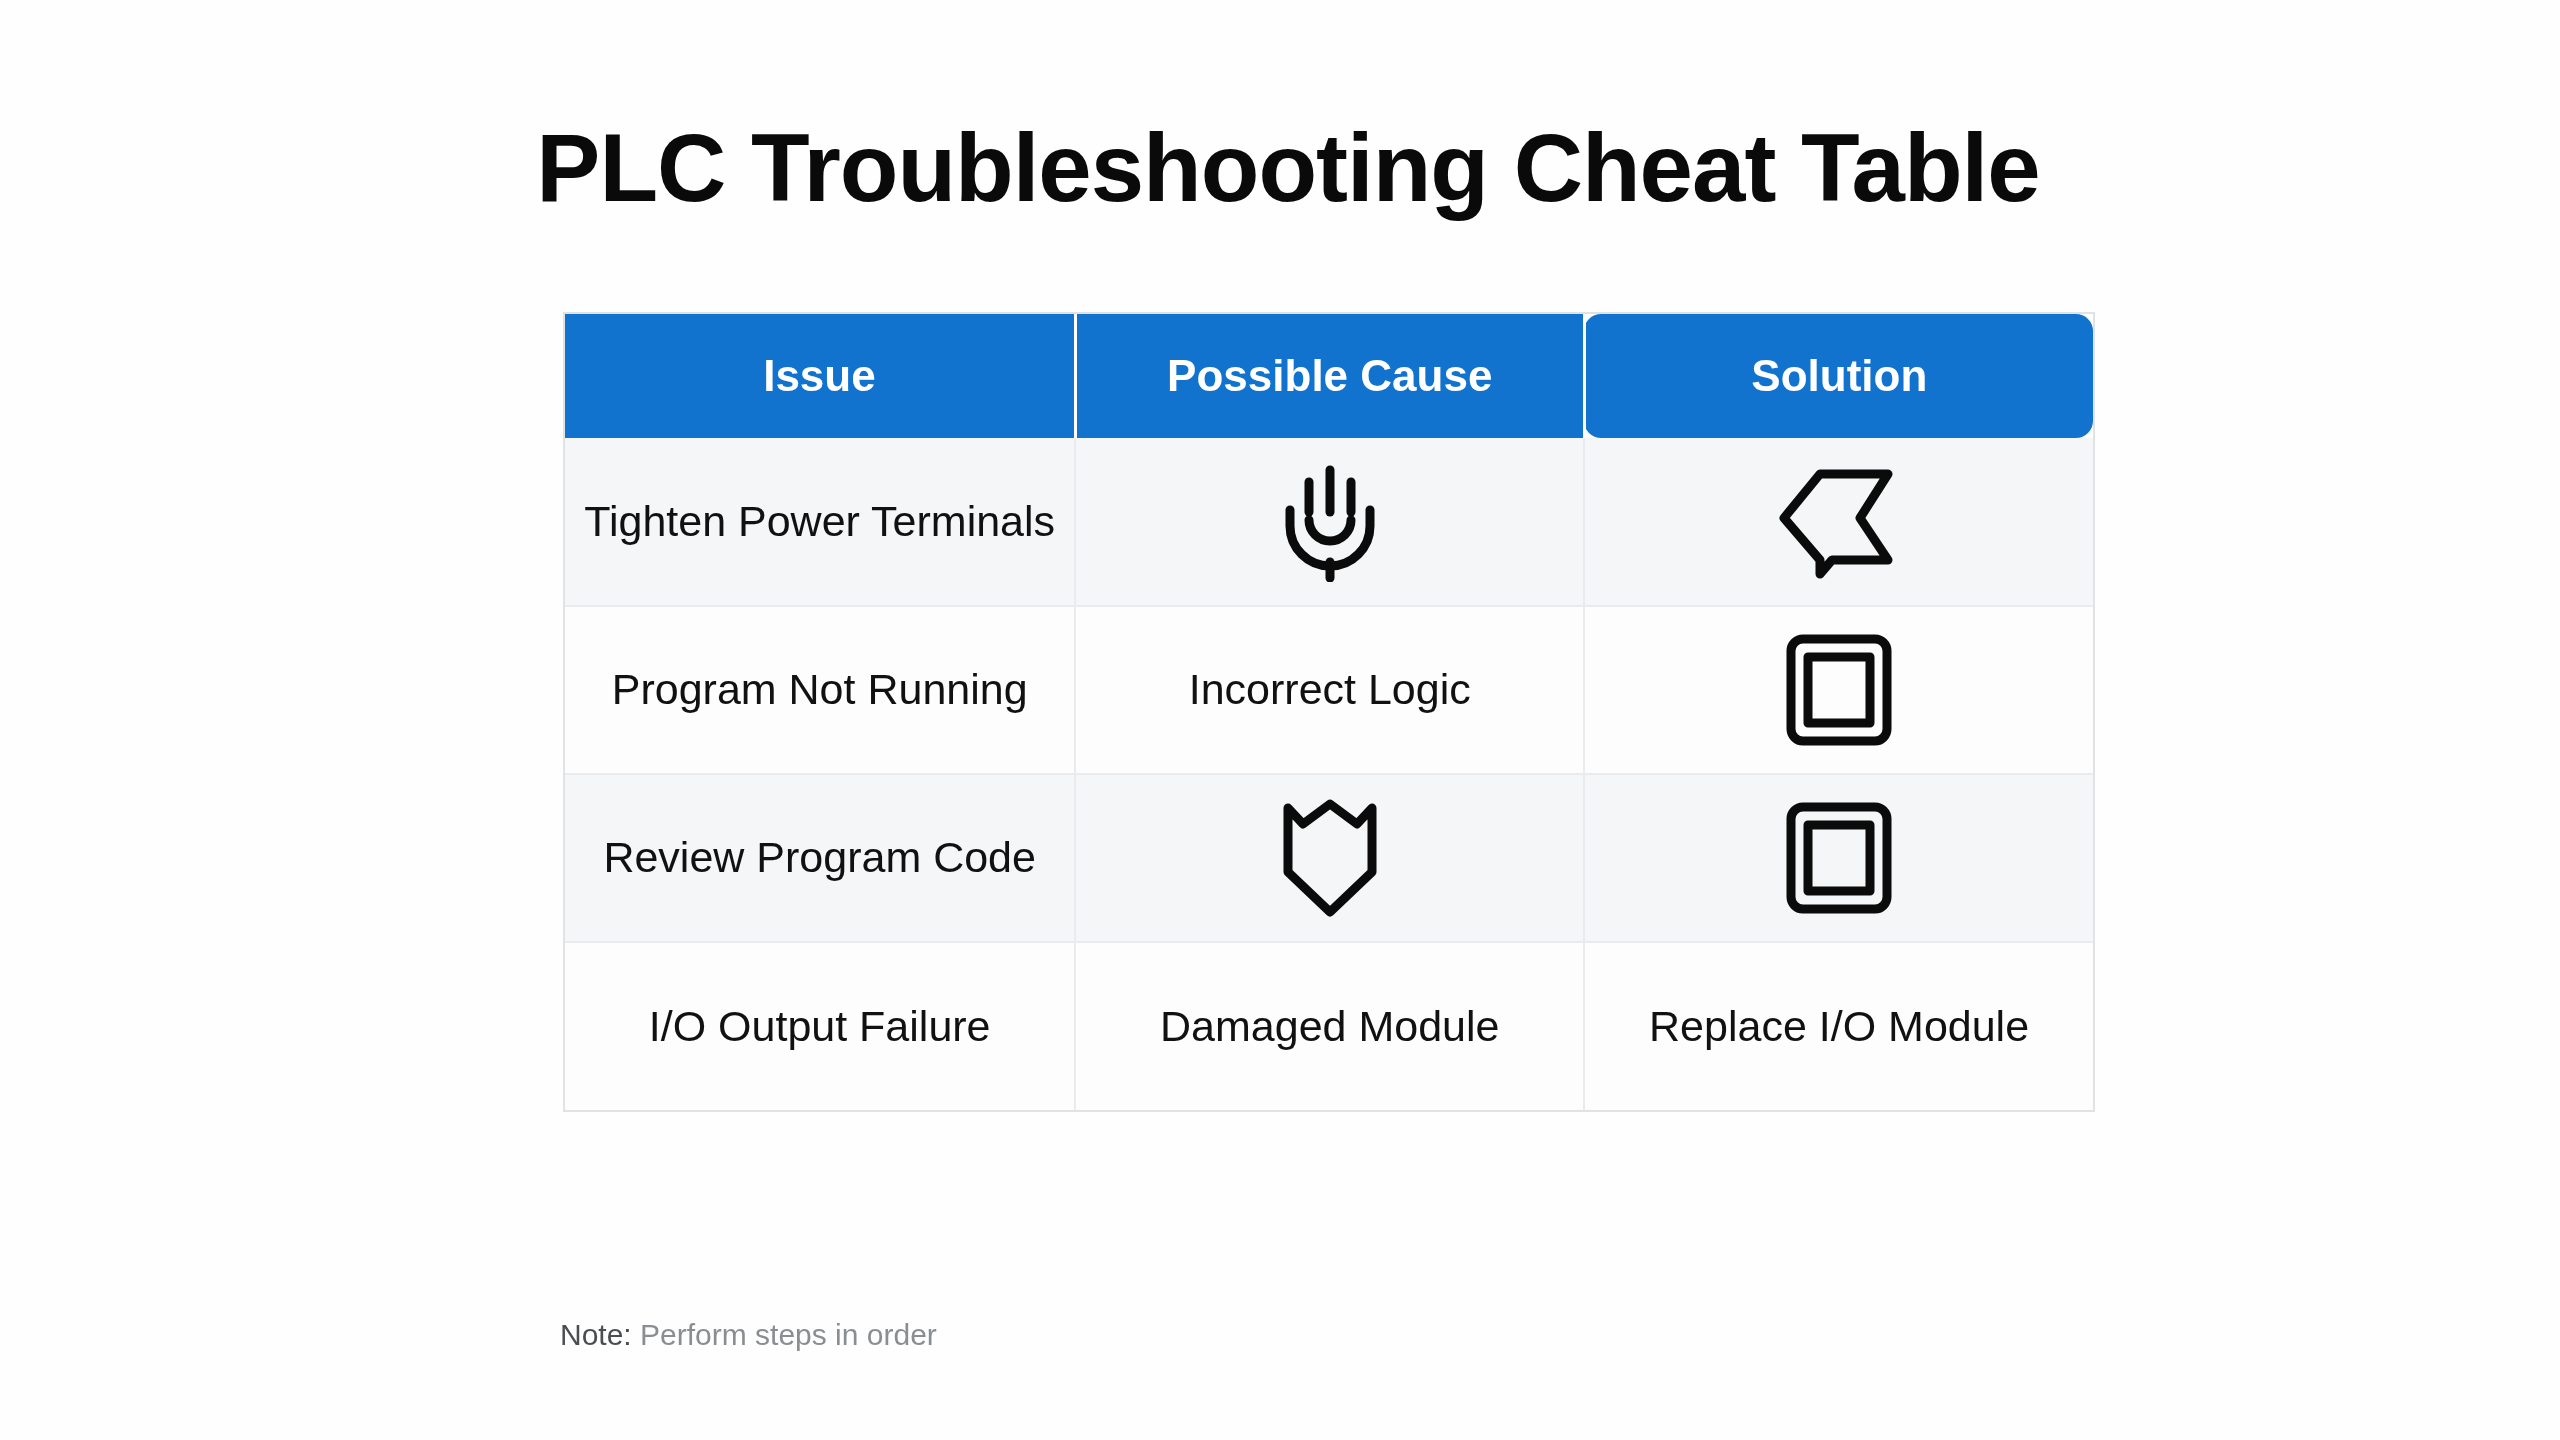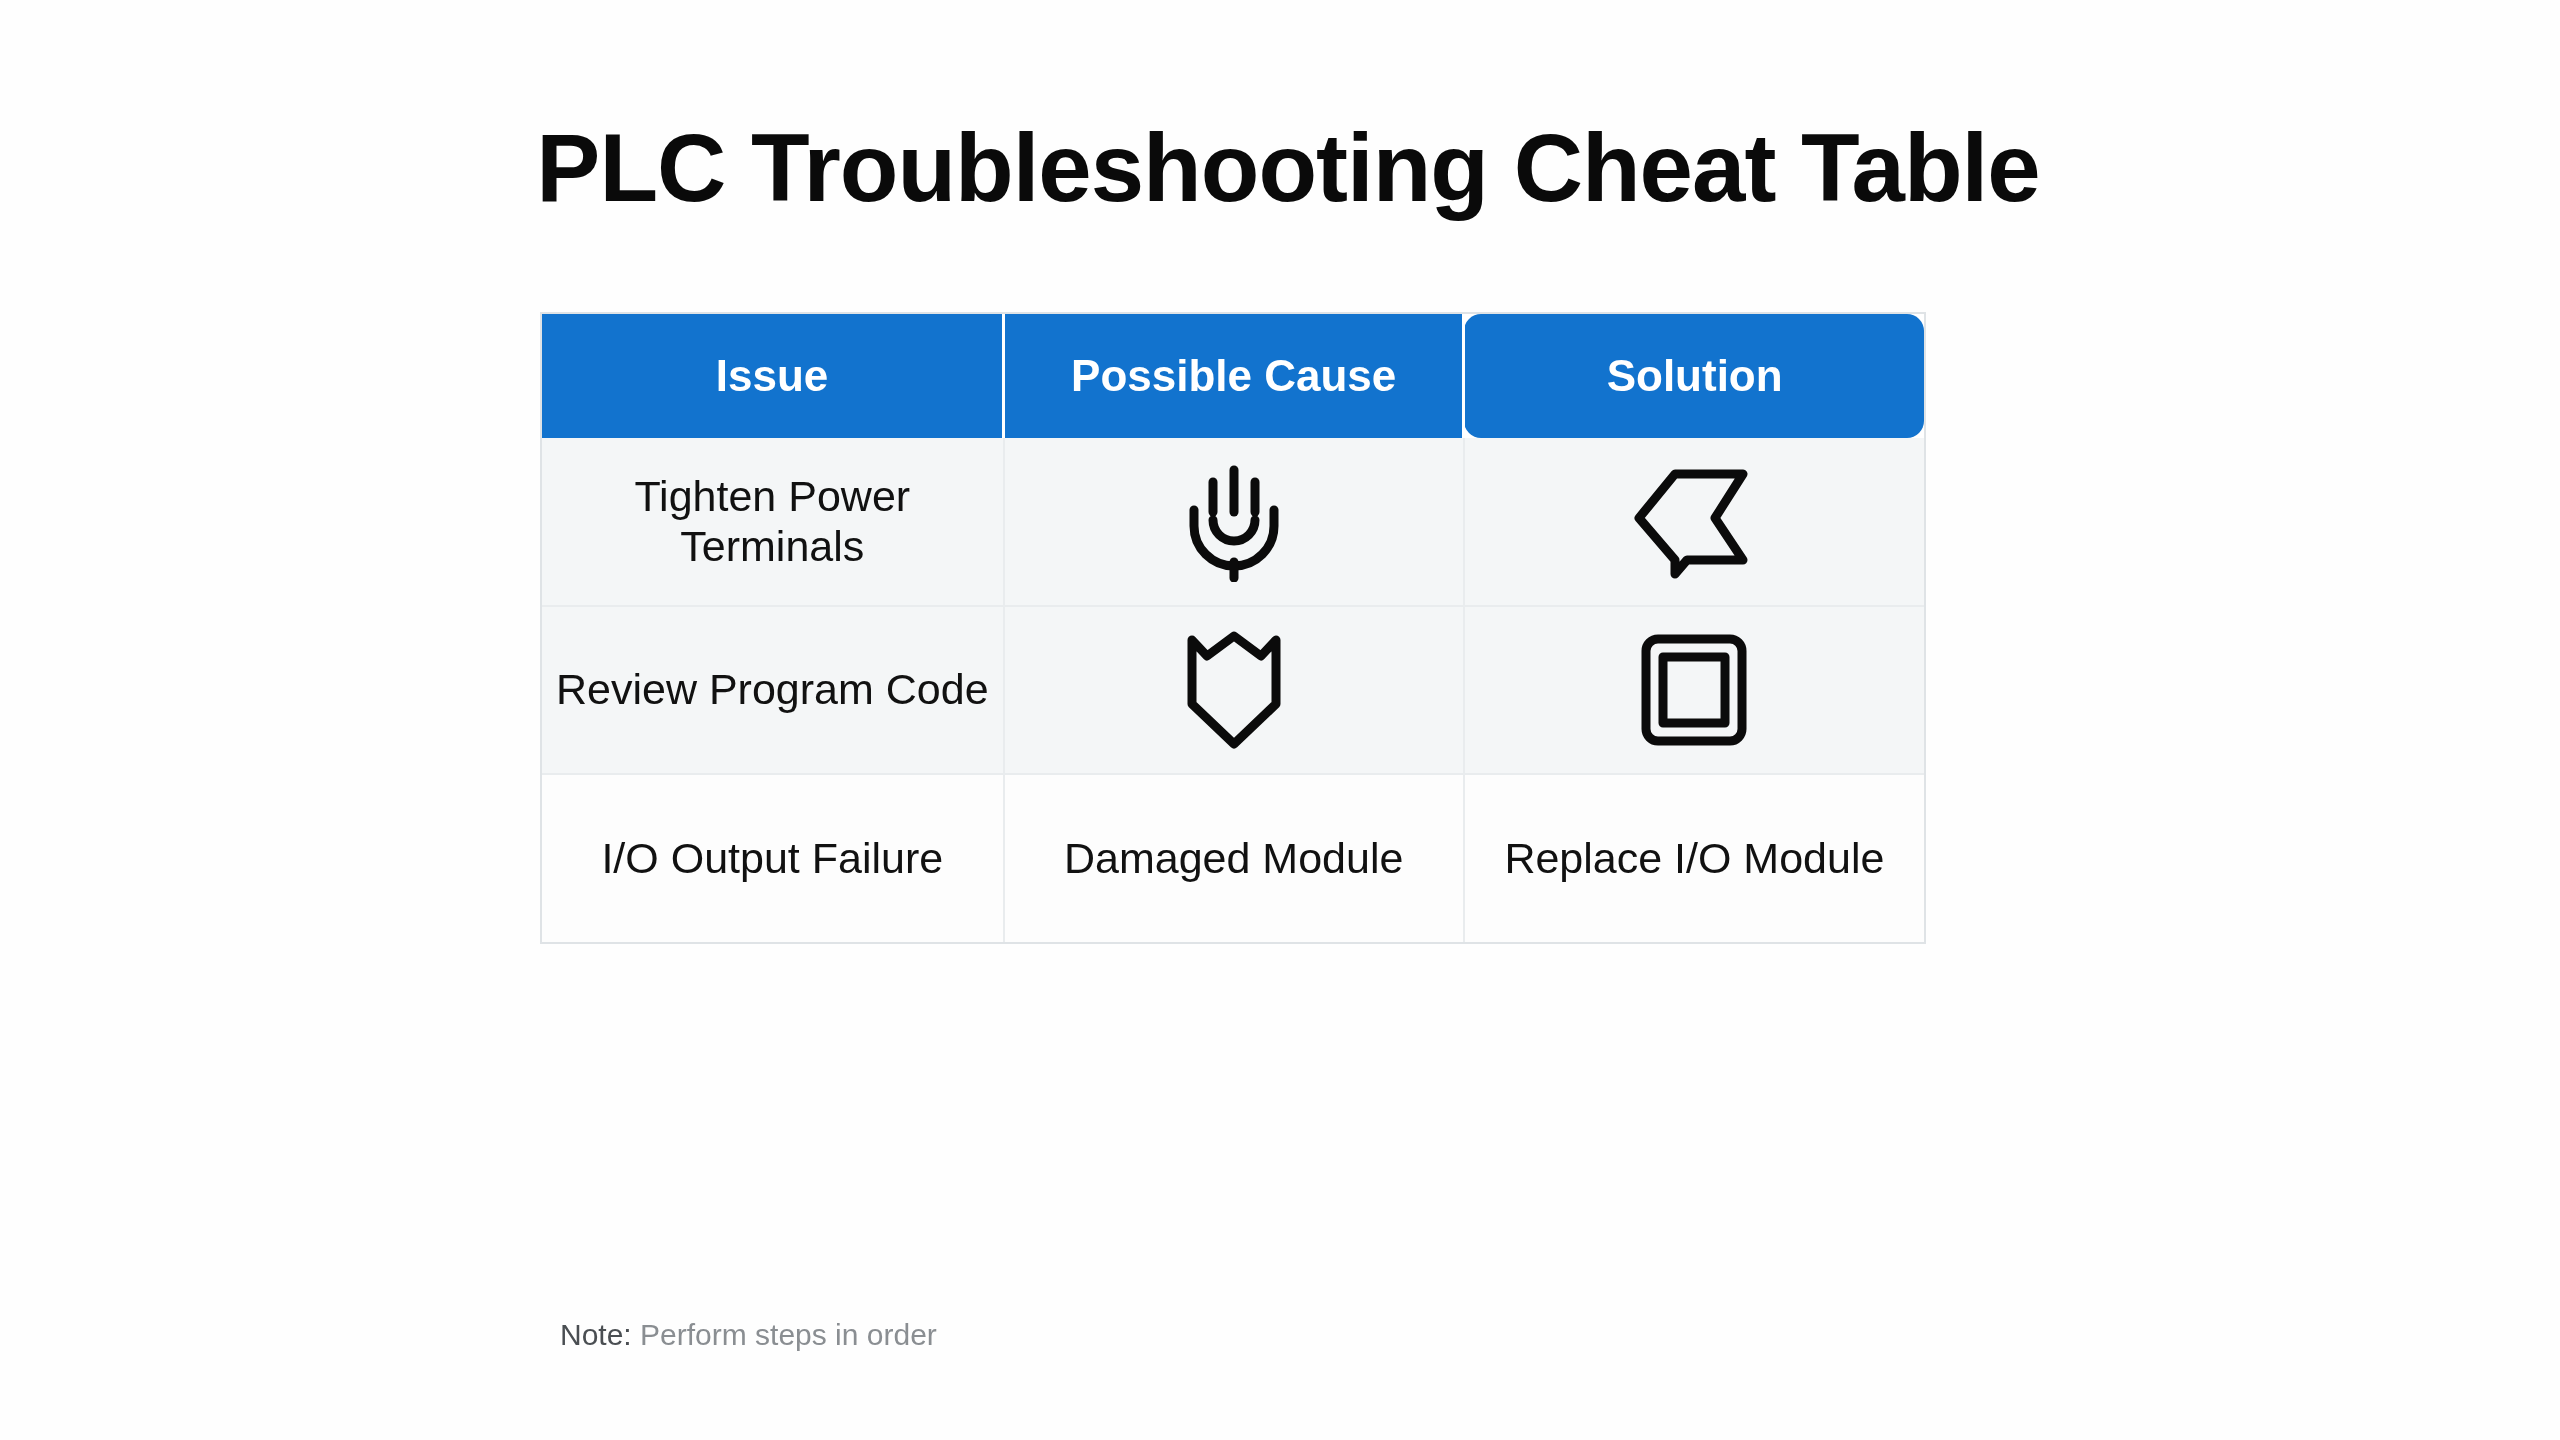--- a/index.html
+++ b/index.html
@@ -26,22 +26,22 @@
     letter-spacing:-1px;
     color:#0a0a0a;
     line-height:1.05;
     white-space:nowrap;
     padding-left:16px;
   }
 
   
   #table-wrap {
     position:absolute;
-    left:540px; top:312px;
-    width:1386px;
+    left:563px; top:312px;
+    width:1532px;
     border:2px solid #dfe3e6;
     background:#ffffff;
   }
   table#cheat-table {
     width:100%;
     border-collapse:collapse;
     table-layout:fixed;
   }
   table#cheat-table col.c-issue    { width:33.4%; }
   table#cheat-table col.c-cause    { width:33.3%; }
@@ -126,20 +126,32 @@
                 <line x1="33" y1="20" x2="33" y2="50"></line>
                 <line x1="75" y1="20" x2="75" y2="50"></line>
                 <path d="M33 58 a21 21 0 0 0 42 0"></path>
                 <path d="M14 48 v16 a40 40 0 0 0 80 0 V48"></path>
                 <line x1="54" y1="100" x2="54" y2="116"></line>
               </svg></td>
             <td class="icon-cell"><svg width="126" height="120" viewBox="0 0 126 120" fill="none" stroke="#0b0b0b" stroke-width="9" stroke-linecap="round" stroke-linejoin="round">
                 <path d="M112 12 H44 L8 56 L44 98 V112 L56 98 H112 L84 56 Z"></path>
               </svg></td>
           </tr>
+          <tr class="row-odd">
+            <td>
+              <span class="cell-text">Program Not Running</span>
+            </td>
+            <td>
+              <span class="cell-text">Incorrect Logic</span>
+            </td>
+            <td class="icon-cell"><svg width="114" height="120" viewBox="0 0 114 120" fill="none" stroke="#0b0b0b" stroke-width="9" stroke-linejoin="round">
+                <rect x="9" y="9" width="96" height="102" rx="12" ry="12"></rect>
+                <rect x="26" y="27" width="62" height="66"></rect>
+              </svg></td>
+          </tr>
           <tr class="row-even">
             <td>
               <span class="cell-text">Review Program Code</span>
             </td>
             <td class="icon-cell"><svg width="104" height="124" viewBox="0 0 104 124" fill="none" stroke="#0b0b0b" stroke-width="9" stroke-linejoin="round">
                 <path d="M10 12 L25 28 L52 8 L79 28 L94 12 V76 L52 116 L10 76 Z"></path>
               </svg></td>
             <td class="icon-cell"><svg width="114" height="120" viewBox="0 0 114 120" fill="none" stroke="#0b0b0b" stroke-width="9" stroke-linejoin="round">
                 <rect x="9" y="9" width="96" height="102" rx="12" ry="12"></rect>
                 <rect x="26" y="27" width="62" height="66"></rect>

